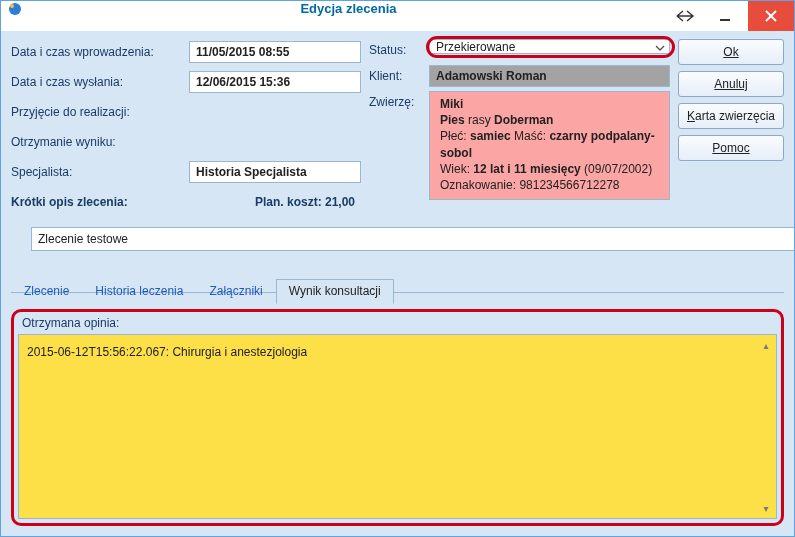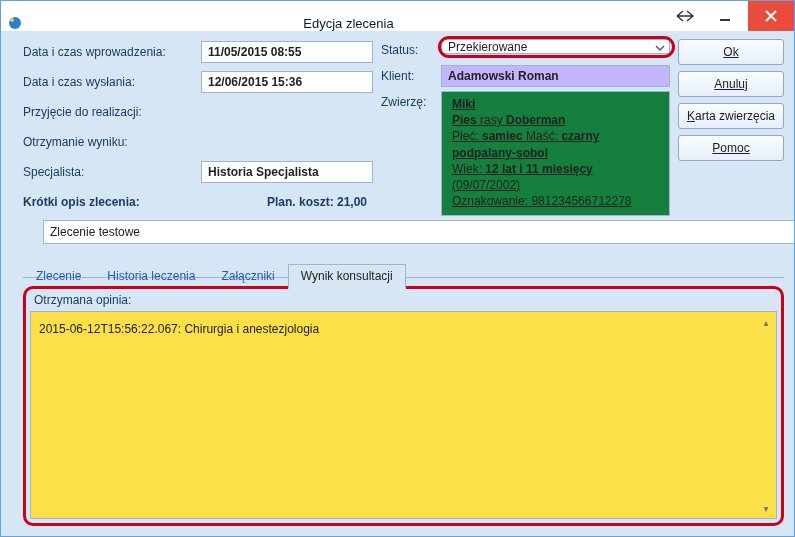--- a/index.html
+++ b/index.html
@@ -5,31 +5,32 @@
   * { box-sizing: border-box; }
   html, body { margin: 0; padding: 0; font-family: "Segoe UI", Tahoma, sans-serif; font-size: 12px; }
   .window {
     width: 795px; height: 537px;
     background: #d6e6f5;
     border: 1px solid #5da3e6;
     display: flex; flex-direction: column;
   }
   .titlebar {
     height: 30px; background: #fff;
-    display: flex; align-items: flex-end;
-    color: #0f172a;
+    display: flex; align-items: flex-start;
+    color: #0369a1;
+    font-weight: bold;
   }
   .titlebar .app-icon { width:28px; display:flex; align-items:center; justify-content:center;}
   .titlebar .title { flex:1; text-align:center; font-size:13px; }
   .titlebar .controls { display:flex; }
   .titlebar .ctrl { width:46px; height:30px; display:flex; align-items:center; justify-content:center; }
   .titlebar .ctrl.help { width:34px; }
   .titlebar .ctrl.close { background:#e74c3c; color:#fff; }
   .titlebar .ctrl svg { display:block; }
-  .body { flex:1; padding:8px 10px 10px 22px; display:flex; flex-direction:column; gap:4px; overflow:hidden;}
+  .body { flex:1; padding:8px 10px 10px 10px; display:flex; flex-direction:column; gap:12px; overflow:hidden;}
   .top-area { display:flex; gap:8px; }
   .left-col { width: 350px; display:flex; flex-direction:column; gap:4px; }
   .mid-col { flex:1; display:flex; flex-direction:column; gap:4px; }
   .right-col { width:106px; display:flex; flex-direction:column; gap:6px; }
   .form-row { display:flex; align-items:center; gap:6px; height:26px;}
   .form-label { width:172px; color:#1a3c66; font-size:12px;}
   .form-value {
     flex:1; height:22px; background:#fff; border:1px solid #9bb6d3;
     padding:0 6px; display:flex; align-items:center; font-weight:bold; color:#222;
   }
@@ -43,26 +44,26 @@
     color:#222;
   }
   .status-select .caret {
     position:absolute; right:4px; top:50%; transform:translateY(-50%);
   }
   .status-highlight {
     position:absolute; left:-4px; right:-6px; top:-4px; bottom:-5px;
     border:3px solid #cc0018; border-radius:14px; pointer-events:none;
   }
   .client-value {
-    flex:1; height:22px; background:#c4b5fd; border:1px solid #9bb6d3;
+    flex:1; height:22px; background:#a3a3a3; border:1px solid #9bb6d3;
     padding:0 6px; display:flex; align-items:center; font-weight:bold; color:#222;
   }
   .animal-box {
-    flex:1; background:#15803d; border:1px solid #9bb6d3; padding:4px 8px 6px 10px;
-    line-height:1.35; color:#222;text-decoration:underline;
+    flex:1; background:#fca5a5; border:1px solid #9bb6d3; padding:4px 8px 6px 10px;
+    line-height:1.35; color:#222;
   }
   .animal-box b { font-weight:bold; }
   .btn {
     height:26px; background:linear-gradient(#fafcff,#e6eef8);
     border:1px solid #8fa8c8; border-radius:3px;
     display:flex; align-items:center; justify-content:center;
     font-size:12px; color:#222; cursor:pointer;
   }
   .btn .ul { text-decoration:underline; }
   .desc-input {

